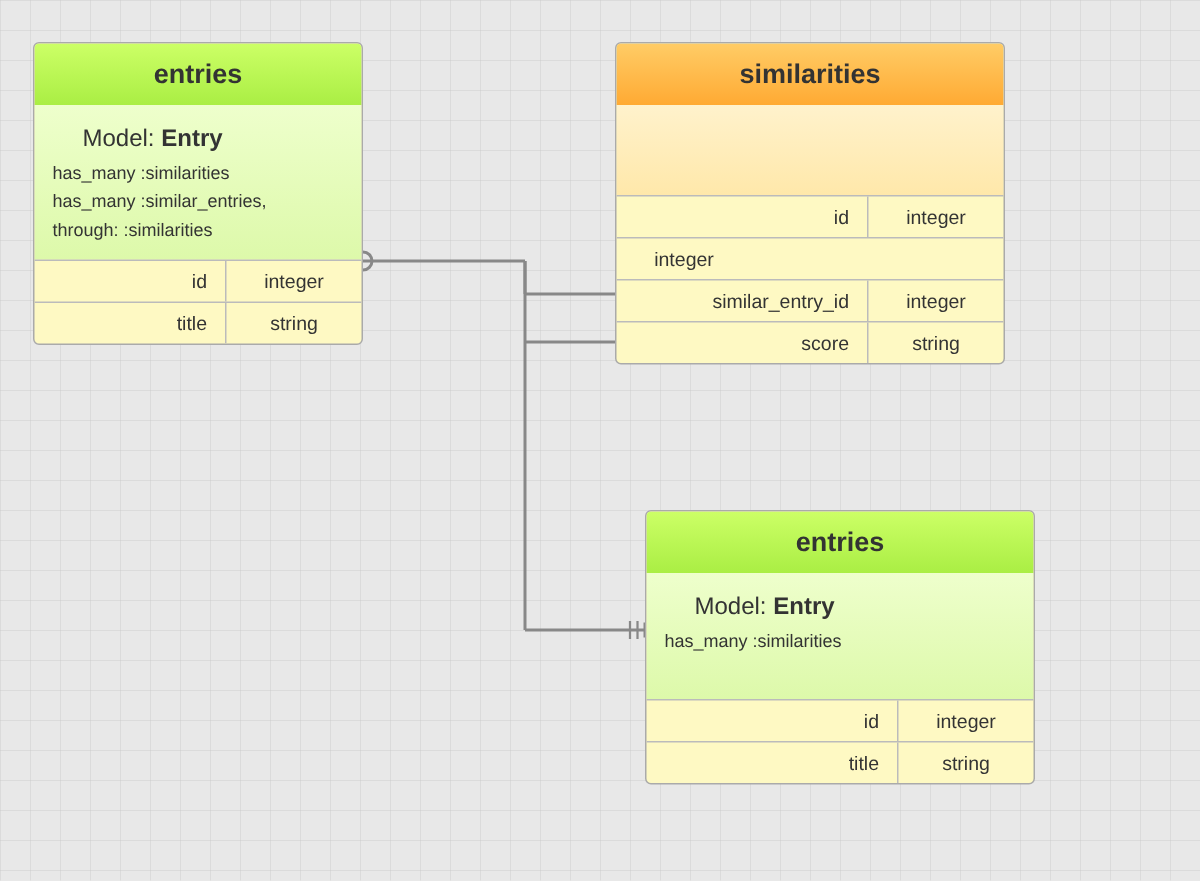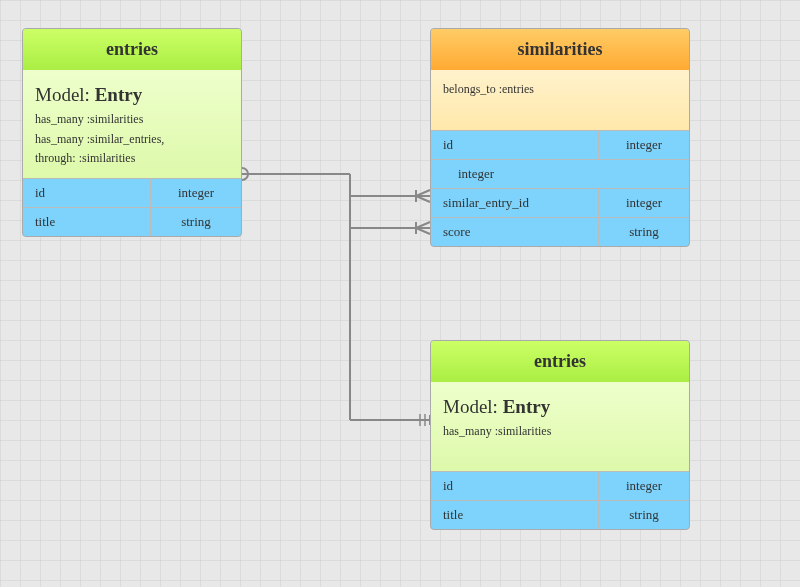--- a/index.html
+++ b/index.html
@@ -13,62 +13,63 @@
       width: 800px;
       height: 587px;
       font-family: Arial, sans-serif;
       font-size: 13px;
       overflow: hidden;
       position: relative;
     }
 
     .db-table {
       position: absolute;
-      background: #7dd3fc;
+      background: #fef9c3;
       border: 1px solid #aaa;
       border-radius: 4px;
       overflow: hidden;
       min-width: 200px;
-      font-family: Liberation Serif, serif;
     }
 
     .db-table .table-header {
       text-align: center;
       font-size: 18px;
       font-weight: bold;
       padding: 10px 16px;
       color: #333;
     }
 
     .db-table .table-info {
       padding: 10px 12px;
       font-size: 12px;
       line-height: 1.6;
       color: #333;
       min-height: 60px;
     }
 
     .db-table .table-info .model-line {
-      font-size: 19px;
+      font-size: 16px;
+      margin-left: 20px;
     }
 
     .db-table .table-info .model-line strong {
       font-weight: bold;
     }
 
     .db-table .table-row {
       display: flex;
       border-top: 1px solid #bbb;
     }
 
     .db-table .table-row .col-name {
       flex: 1;
       padding: 6px 12px;
       border-right: 1px solid #bbb;
       color: #333;
+      text-align: right;
     }
 
     .db-table .table-row .col-type {
       width: 90px;
       padding: 6px 12px;
       color: #333;
       text-align: center;
     }
 
     
@@ -81,21 +82,21 @@
     .table-entries-left .table-header {
       background: linear-gradient(180deg, #ccff66 0%, #aaee44 100%);
     }
 
     .table-entries-left .table-info {
       background: linear-gradient(180deg, #eeffcc 0%, #ddf9aa 100%);
     }
 
     
     .table-similarities {
-      left: 430px;
+      left: 410px;
       top: 28px;
       width: 260px;
     }
 
     .table-similarities .table-header {
       background: linear-gradient(180deg, #ffcc66 0%, #ffaa33 100%);
     }
 
     .table-similarities .table-info {
       background: linear-gradient(180deg, #fff2cc 0%, #ffe8aa 100%);
@@ -171,21 +172,20 @@
   </div>
   <div class="table-row">
     <div class="col-name">title</div>
     <div class="col-type">string</div>
   </div>
 </div>
 
 <div class="db-table table-similarities">
   <div class="table-header">similarities</div>
   <div class="table-info">
-    <div>belongs_to :entries</div>
   </div>
   <div class="table-row">
     <div class="col-name">id</div>
     <div class="col-type">integer</div>
   </div>
   <div class="table-row">
     <div class="col-type">integer</div>
   </div>
   <div class="table-row">
     <div class="col-name">similar_entry_id</div>

